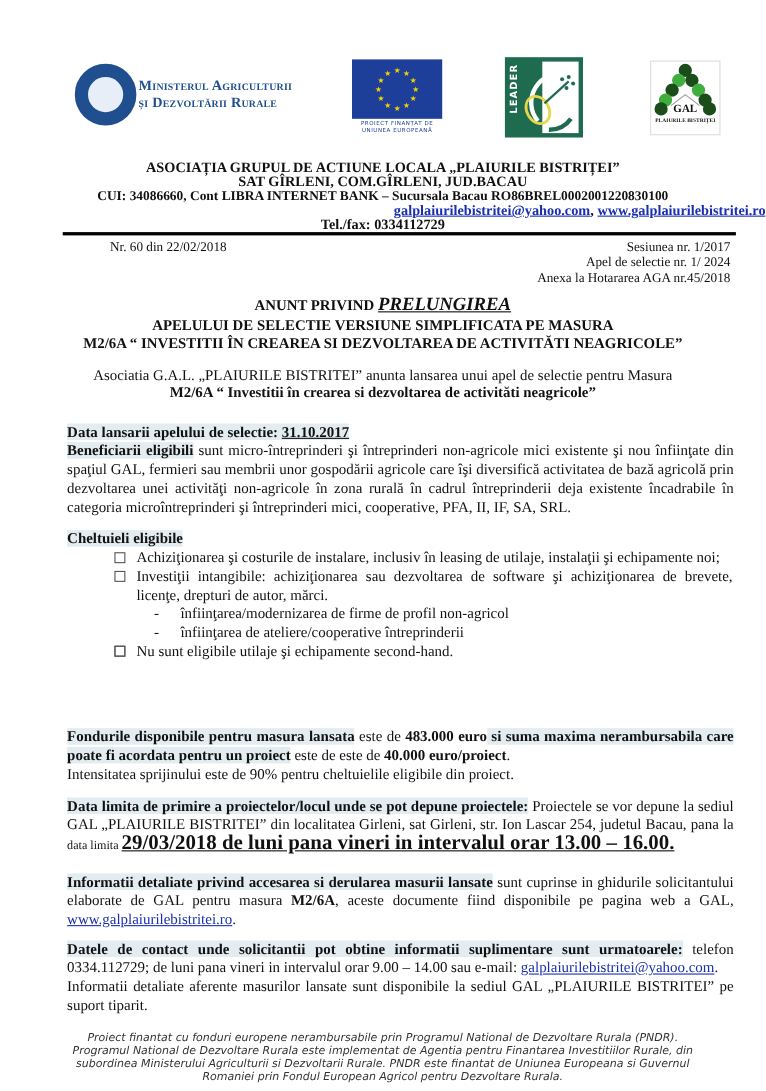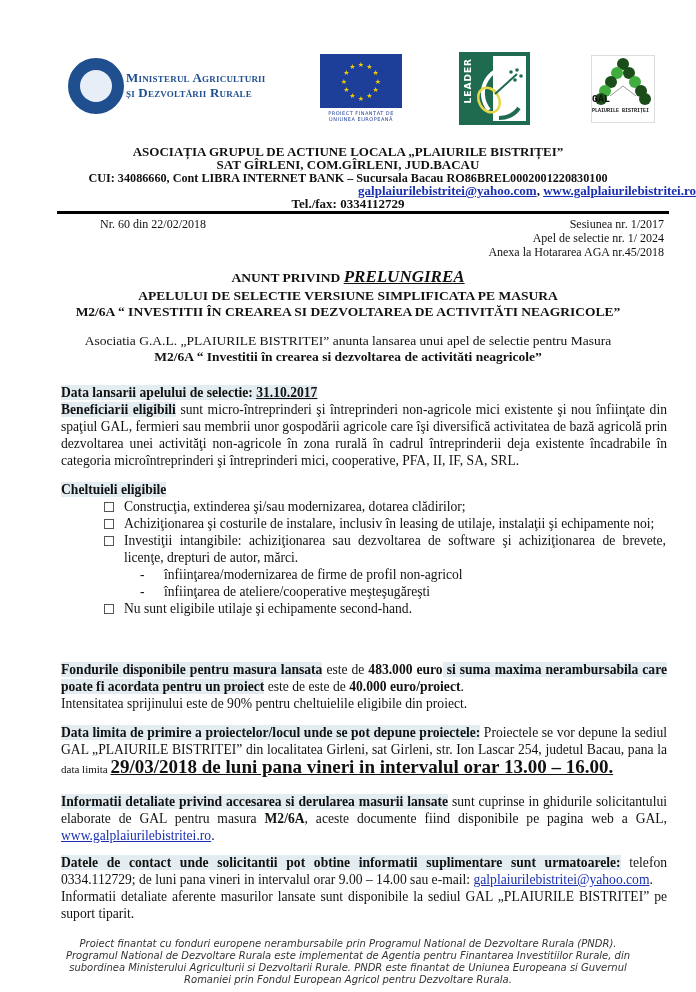--- a/index.html
+++ b/index.html
@@ -20,21 +20,21 @@
                    color: #1f4f8f; font-weight: bold; letter-spacing: 0.2px; font-variant: small-caps; }
   #logo-eu { left: 320px; top: 54px; width: 82px; height: 70px; }
   .eu-flag { position: absolute; left: 0; top: 0; width: 82px; height: 54px; background: #1d3f9a; }
   .eu-cap { position: absolute; left: 0; top: 56px; width: 82px; font-family: "DejaVu Sans", sans-serif;
             font-size: 5px; line-height: 6px; color: #1d3f9a; text-align: center; letter-spacing: 0.5px; }
   #logo-leader { left: 459px; top: 52px; width: 71px; height: 73px; background: #1f6b4f; }
   .leader-white { position:absolute; left: 34px; top: 4px; width: 33px; height: 65px; background: #fff; }
   .leader-word { position:absolute; left: 4px; top: 6px; writing-mode: vertical-rl; transform: rotate(180deg);
                  font-family: "DejaVu Sans", sans-serif; font-size: 9px; font-weight: bold; color: #fff; letter-spacing: 1px; }
   #logo-gal { left: 591px; top: 55px; width: 62px; height: 66px; border: 1px solid #ddd; background: #fff; }
-  .gal-text { position: absolute; left: 0; width: 62px; text-align: left; font-family: Liberation Mono, monospace; }
+  .gal-text { position: absolute; left: 0; width: 62px; text-align: center; font-family: Liberation Serif, serif; }
 
   
   .center { left: 0; width: 696px; text-align: center; }
   .hdr { font-weight: bold; font-size: 13px; line-height: 14px; }
   .rule { left: 57px; width: 612px; height: 3px; background: #000; top: 211px; }
 
   .small { font-size: 12px; line-height: 14px; }
   .right { text-align: right; }
 
   .title { font-weight: bold; font-size: 13.5px; line-height: 15px; }
@@ -144,25 +144,24 @@
 
 <div class="abs para" style="top:384px;">
   <span class="b hl"><span>Data lansarii apelului de selectie: </span><span style="text-decoration:underline">31.10.2017</span></span><br>
   <span class="b hl">Beneficiarii eligibili</span><span> sunt micro-întreprinderi şi întreprinderi non-agricole mici existente şi nou înfiinţate din spaţiul GAL, fermieri sau membrii unor gospodării agricole care îşi diversifică activitatea de bază agricolă prin dezvoltarea unei activităţi non-agricole în zona rurală în cadrul întreprinderii deja existente încadrabile în categoria microîntreprinderi şi întreprinderi mici, cooperative, PFA, II, IF, SA, SRL.</span>
 </div>
 
 <div class="abs para" style="top:481px;">
   <span class="b hl">Cheltuieli eligibile</span>
 </div>
 <div class="abs list" style="top:498px;">
-  <div class="item"><span class="box"></span><span>Construcţia, extinderea şi/sau modernizarea, dotarea clădirilor;</span></div>
   <div class="item"><span class="box"></span><span>Achiziţionarea şi costurile de instalare, inclusiv în leasing de utilaje, instalaţii şi echipamente noi;</span></div>
   <div class="item"><span class="box"></span><span>Investiţii intangibile: achiziţionarea sau dezvoltarea de software şi achiziţionarea de brevete, licenţe, drepturi de autor, mărci.</span></div>
   <div class="sub"><span class="dash">-</span><span>înfiinţarea/modernizarea de firme de profil non-agricol</span></div>
-  <div class="sub"><span class="dash">-</span><span>înfiinţarea de ateliere/cooperative meşteşugăreşti</span></div>
+  <div class="sub"><span class="dash">-</span><span>înfiinţarea de ateliere/cooperative întreprinderii</span></div>
   <div class="item"><span class="box"></span></div>
   <div class="item"><span class="box"></span><span>Nu sunt eligibile utilaje şi echipamente second-hand.</span></div>
 </div>
 
 <div class="abs para" style="top:661px;">
   <span class="b hl">Fondurile disponibile pentru masura lansata</span><span> este de </span><span class="b">483.000 euro</span><span class="b hl"> si suma maxima nerambursabila care poate fi acordata pentru un proiect</span><span> este de este de </span><span class="b">40.000 euro/proiect</span><span>.</span><br>
   <span>Intensitatea sprijinului este de 90% pentru cheltuielile eligibile din proiect.</span>
 </div>
 
 <div class="abs para" style="top:724px;">

